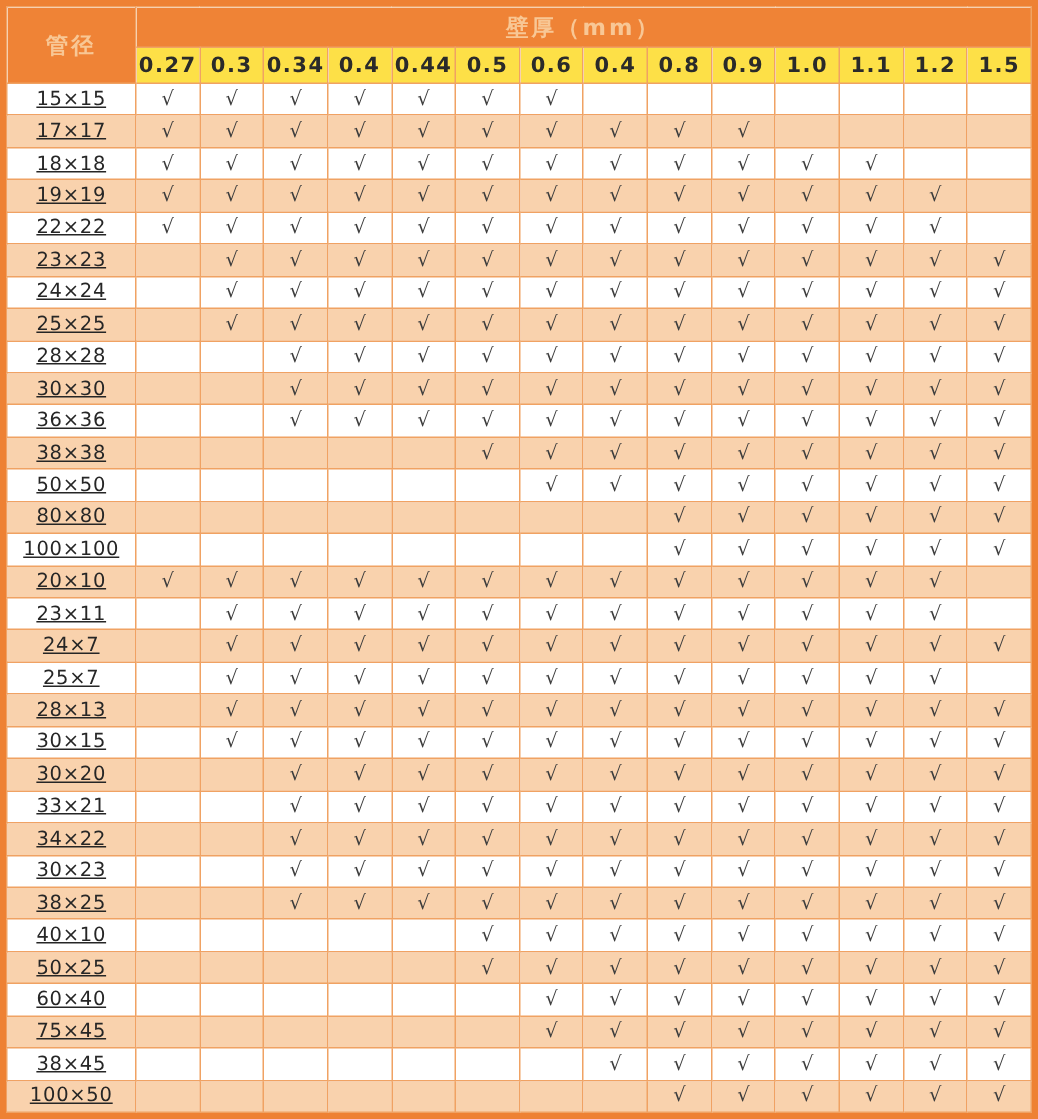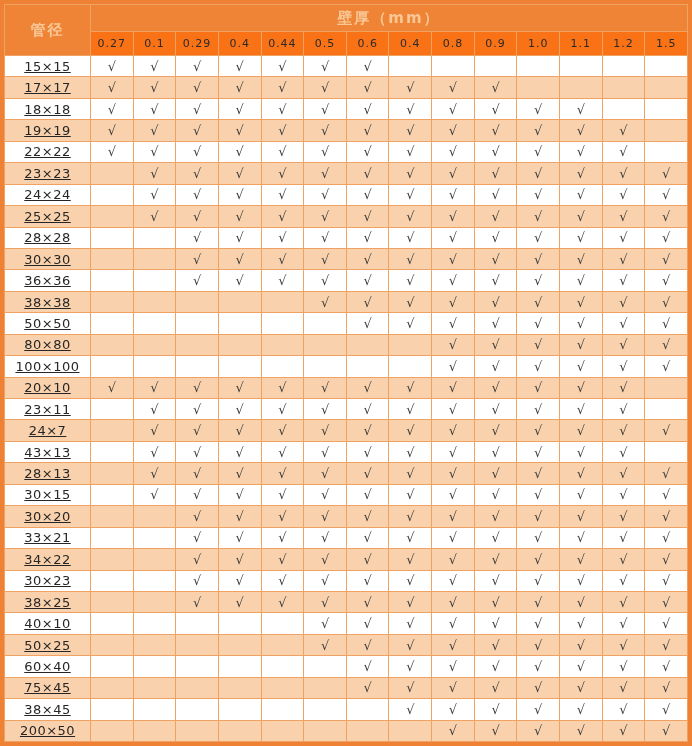--- a/index.html
+++ b/index.html
@@ -38,24 +38,24 @@
     color: #F8C795;
     font-size: 15px;
     font-weight: bold;
     letter-spacing: 2px;
     border-color: #EF8336;
   }
   th.corner { border-right: 1px solid #FDEBDA; }
   th.span-head { border-bottom: 1px solid #FDEBDA; height: 26px; }
   
   tr.subhead th {
-    background: #f97316;
+    background: #fde047;
     color: #2a2a2a;
-    font-size: 11px;
-    font-weight: 400;
+    font-size: 14px;
+    font-weight: 700;
     letter-spacing: 1px;
     height: 23px;
   }
   
   tbody td {
     font-size: 13px;
     color: #262626;
     height: 20px;
   }
   tbody td.row-label { letter-spacing: 0.5px; text-decoration: underline; }
@@ -84,22 +84,22 @@
         <col>
         <col>
       </colgroup>
     <thead>
       <tr>
         <th class="head-orange corner" rowspan="2">管径</th>
         <th class="head-orange span-head" colspan="14">壁厚（mm）</th>
       </tr>
       <tr class="subhead" id="thickness-row">
           <th>0.27</th>
-          <th>0.1</th>
-          <th>0.29</th>
+          <th>0.3</th>
+          <th>0.34</th>
           <th>0.4</th>
           <th>0.44</th>
           <th>0.5</th>
           <th>0.6</th>
           <th>0.4</th>
           <th>0.8</th>
           <th>0.9</th>
           <th>1.0</th>
           <th>1.1</th>
           <th>1.2</th>
@@ -407,21 +407,21 @@
           <td class="check">√</td>
           <td class="check">√</td>
           <td class="check">√</td>
           <td class="check">√</td>
           <td class="check">√</td>
           <td class="check">√</td>
           <td class="check">√</td>
           <td class="check">√</td>
         </tr>
         <tr>
-          <td class="row-label">43×13</td>
+          <td class="row-label">25×7</td>
           <td class="check"></td>
           <td class="check">√</td>
           <td class="check">√</td>
           <td class="check">√</td>
           <td class="check">√</td>
           <td class="check">√</td>
           <td class="check">√</td>
           <td class="check">√</td>
           <td class="check">√</td>
           <td class="check">√</td>
@@ -628,21 +628,21 @@
           <td class="check"></td>
           <td class="check">√</td>
           <td class="check">√</td>
           <td class="check">√</td>
           <td class="check">√</td>
           <td class="check">√</td>
           <td class="check">√</td>
           <td class="check">√</td>
         </tr>
         <tr class="striped">
-          <td class="row-label">200×50</td>
+          <td class="row-label">100×50</td>
           <td class="check"></td>
           <td class="check"></td>
           <td class="check"></td>
           <td class="check"></td>
           <td class="check"></td>
           <td class="check"></td>
           <td class="check"></td>
           <td class="check"></td>
           <td class="check">√</td>
           <td class="check">√</td>

